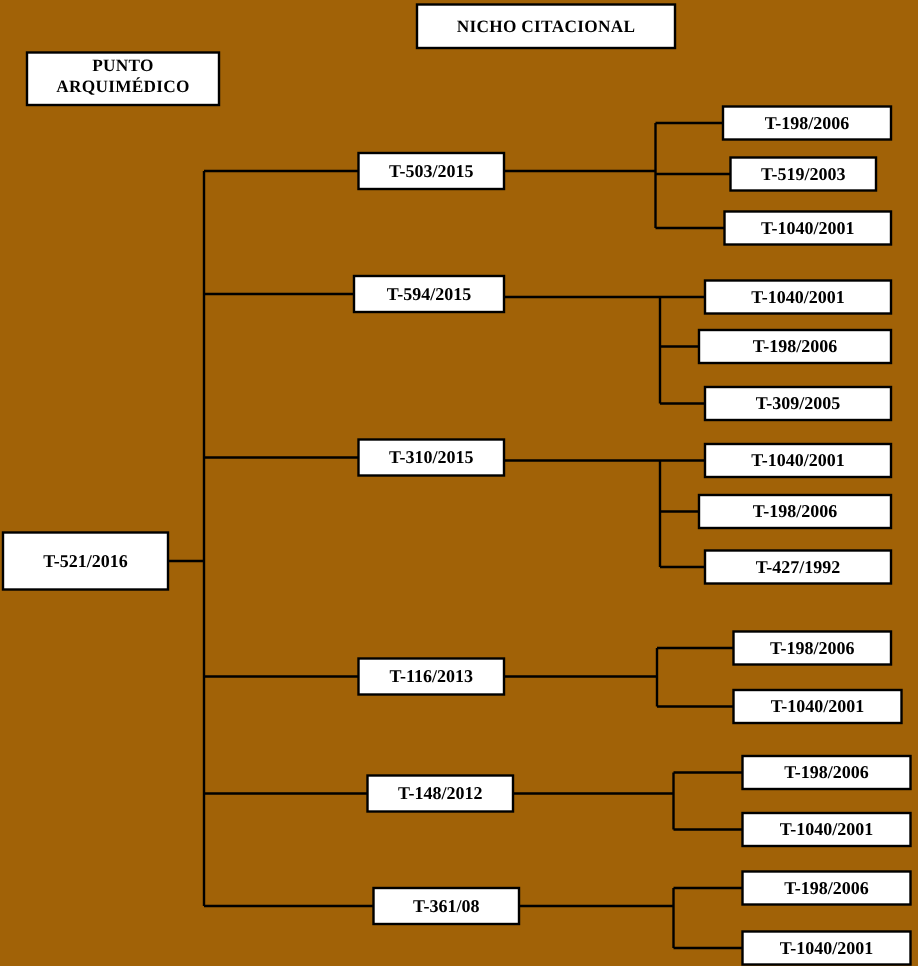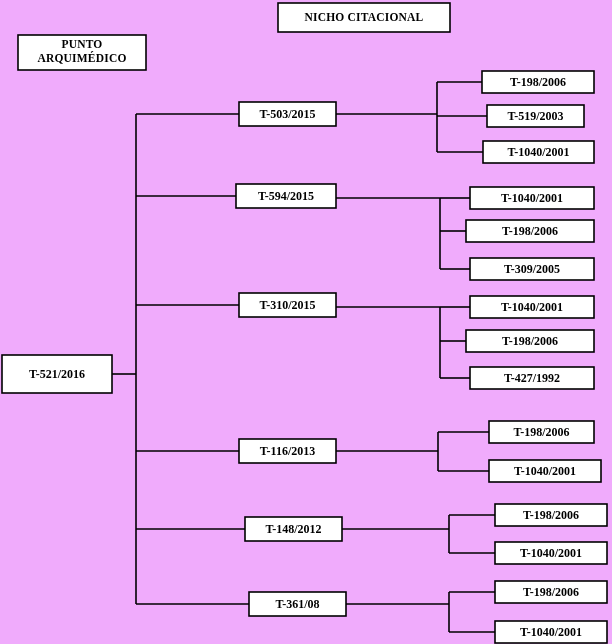--- a/index.html
+++ b/index.html
@@ -10,21 +10,21 @@
   body {
     width: 612px;
     height: 644px;
     font-family: "Liberation Serif", "DejaVu Serif", serif;
     overflow: hidden;
   }
   #diagram-root {
     position: relative;
     width: 612px;
     height: 644px;
-    background: #f0abfc;
+    background: #a16207;
   }
   svg.diagram {
     display: block;
     width: 612px;
     height: 644px;
   }
   .node-rect {
     fill: #ffffff;
     stroke: #000000;
     stroke-width: 1.6;

